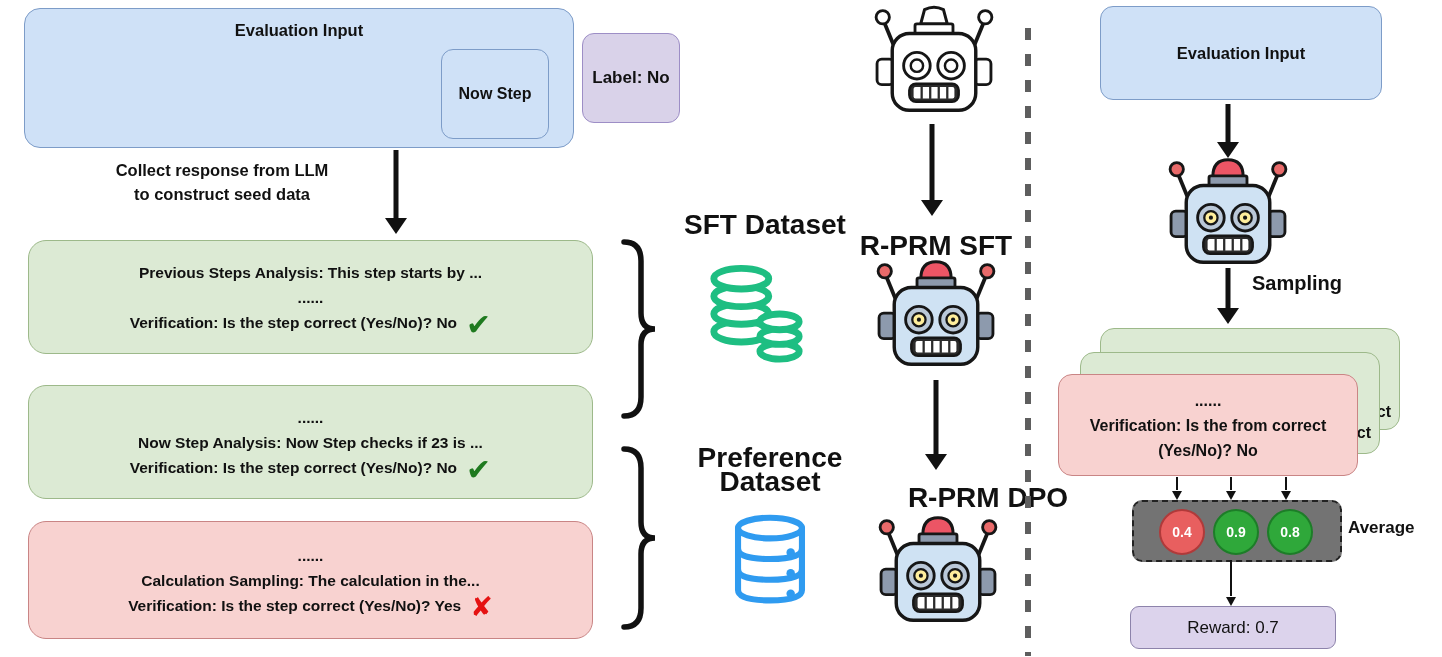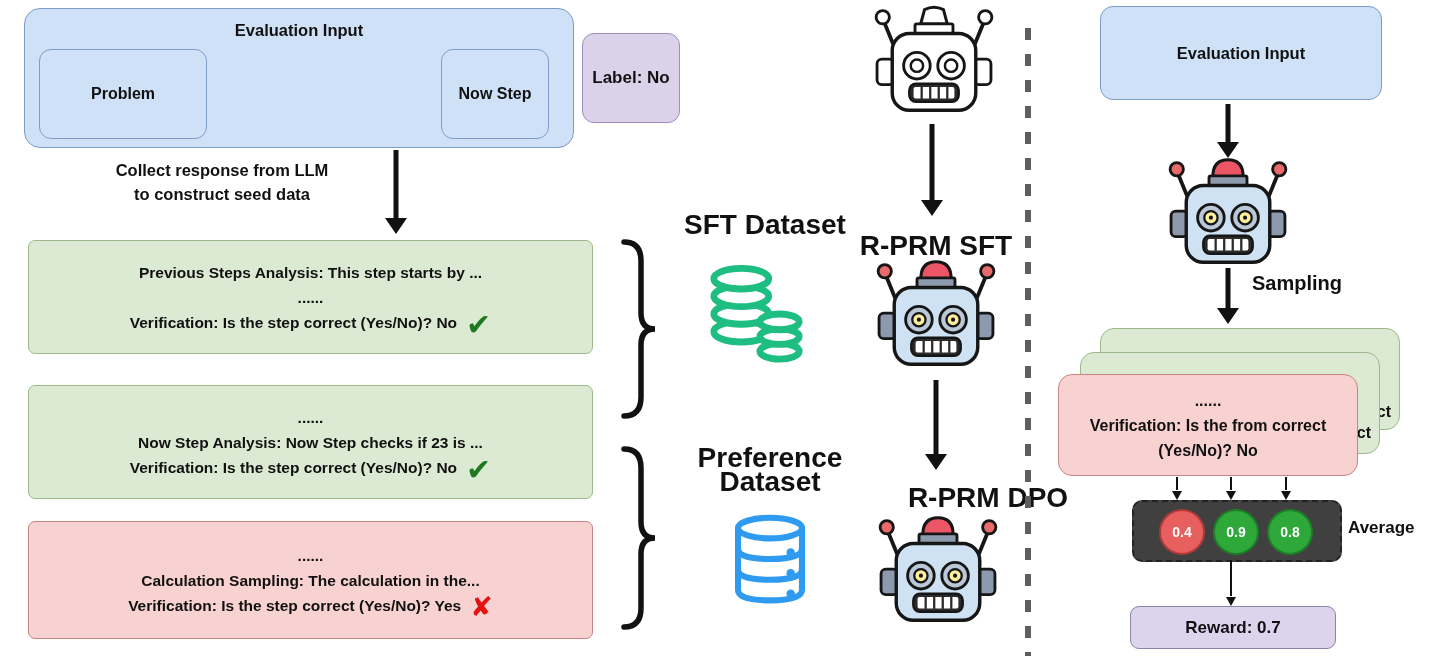--- a/index.html
+++ b/index.html
@@ -13,21 +13,21 @@
   .center{text-align:center;}
 
   
   .blue-box{background:#cfe1f7;border:1.6px solid #7d9cc8;border-radius:16px;}
   .blue-sub{background:#cfe1f7;border:1.4px solid #7d9cc8;border-radius:12px;
             display:flex;align-items:center;justify-content:center;
             font-weight:bold;font-size:16px;}
   .purple-box{background:#d9d2e9;border:1.6px solid #9d8ec6;border-radius:12px;
               display:flex;align-items:center;justify-content:center;
               font-weight:bold;font-size:17px;}
-  .card{border-radius:7px;display:flex;flex-direction:column;justify-content:center;
+  .card{border-radius:18px;display:flex;flex-direction:column;justify-content:center;
         font-weight:bold;font-size:15.5px;line-height:25px;text-align:center;}
   .card.green{background:#dcead4;border:1.6px solid #9db98a;}
   .card.red{background:#f8d2d0;border:1.6px solid #c98585;}
   .mark-check{color:#1f7a1f;font-size:30px;vertical-align:-7px;margin-left:9px;line-height:0;}
   .mark-cross{color:#e51212;font-size:27px;vertical-align:-5px;margin-left:9px;line-height:0;}
 
   
   .big-arrow,.thin-arrow{position:absolute;}
   .big-arrow .stem{position:absolute;left:50%;transform:translateX(-50%);top:0;width:5px;background:#111;}
   .big-arrow .head{position:absolute;left:50%;transform:translateX(-50%);bottom:0;width:0;height:0;
@@ -48,27 +48,27 @@
   .robot.white{--face:#ffffff;--siren:#ffffff;--metal:#ffffff;--eyeOuter:#ffffff;
          --pupil:#ffffff;--tip:#ffffff;}
 
   
   .stack-card{position:absolute;width:298px;height:100px;border-radius:14px;}
   .stack-card.green{background:#dcead4;border:1.8px solid #9db98a;}
   .stack-card.red{background:#f8d2d0;border:1.8px solid #c98585;
         display:flex;flex-direction:column;justify-content:center;
         font-weight:bold;font-size:16px;line-height:25px;text-align:center;}
   .peek{position:absolute;right:8px;font-weight:bold;font-size:16px;margin-top:32px;}
-  .dashed-box{border:2px dashed #222;border-radius:10px;background:#404040;}
+  .dashed-box{border:2px dashed #222;border-radius:10px;background:#737373;}
   .score-circle{position:absolute;width:42px;height:42px;border-radius:50%;
         border:2px solid #000;color:#fff;font-weight:bold;font-size:14px;
         display:flex;align-items:center;justify-content:center;}
   .reward-box{background:#dcd3ec;border:1.8px solid #8d83ab;border-radius:9px;
         display:flex;align-items:center;justify-content:center;
-        font-weight:bold;font-size:17px;}
+        font-weight:normal;font-size:17px;}
   .brace{stroke:#111;stroke-width:5.5;fill:none;stroke-linecap:round;}
 </style>
 </head>
 <body>
 
 <div id="canvas">
 
   <svg width="0" height="0" style="position:absolute">
     <defs>
       <symbol id="robot-dome" viewBox="0 0 132 118">
@@ -135,21 +135,20 @@
         </g>
         <circle cx="72" cy="42" r="4.5" fill="#2F9BF0"></circle>
         <circle cx="72" cy="64" r="4.5" fill="#2F9BF0"></circle>
         <circle cx="72" cy="86" r="4.5" fill="#2F9BF0"></circle>
       </symbol>
     </defs>
   </svg>
 
   <div class="abs blue-box" style="left:24px;top:8px;width:548px;height:138px;">
     <div class="abs bold center" style="left:0;top:12px;width:548px;font-size:16.5px;">Evaluation Input</div>
-    <div class="abs blue-sub" style="left:14px;top:40px;width:166px;height:88px;">Problem</div>
     <div class="abs blue-sub" style="left:416px;top:40px;width:106px;height:88px;line-height:22px;">Now Step</div>
   </div>
 
   <div class="abs purple-box" style="left:582px;top:33px;width:96px;height:88px;">Label: No</div>
 
   <div class="abs center bold" style="left:62px;top:158px;width:320px;font-size:16.5px;line-height:24px;">
     <div>Collect response from LLM</div>
     <div>to construct seed data</div>
   </div>
 

